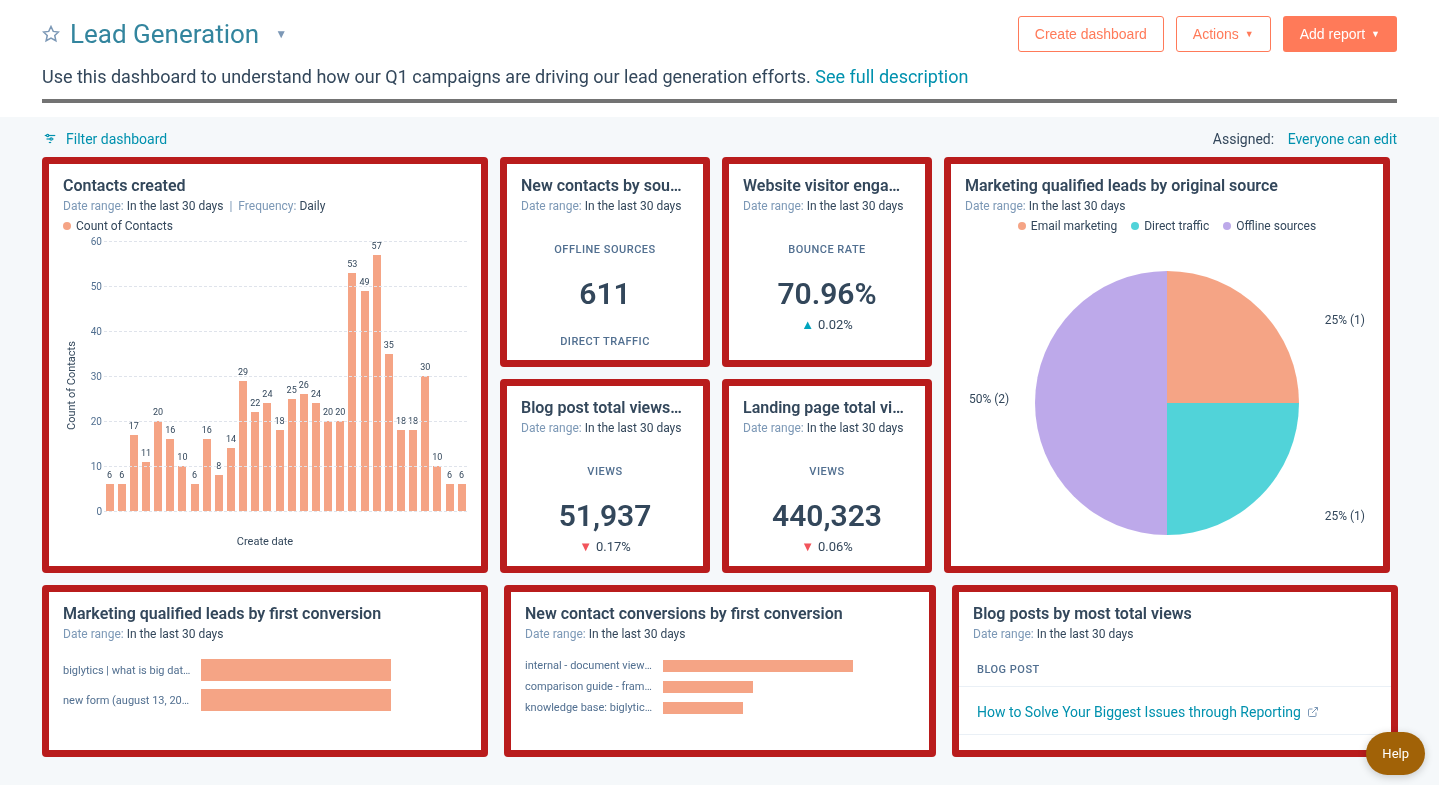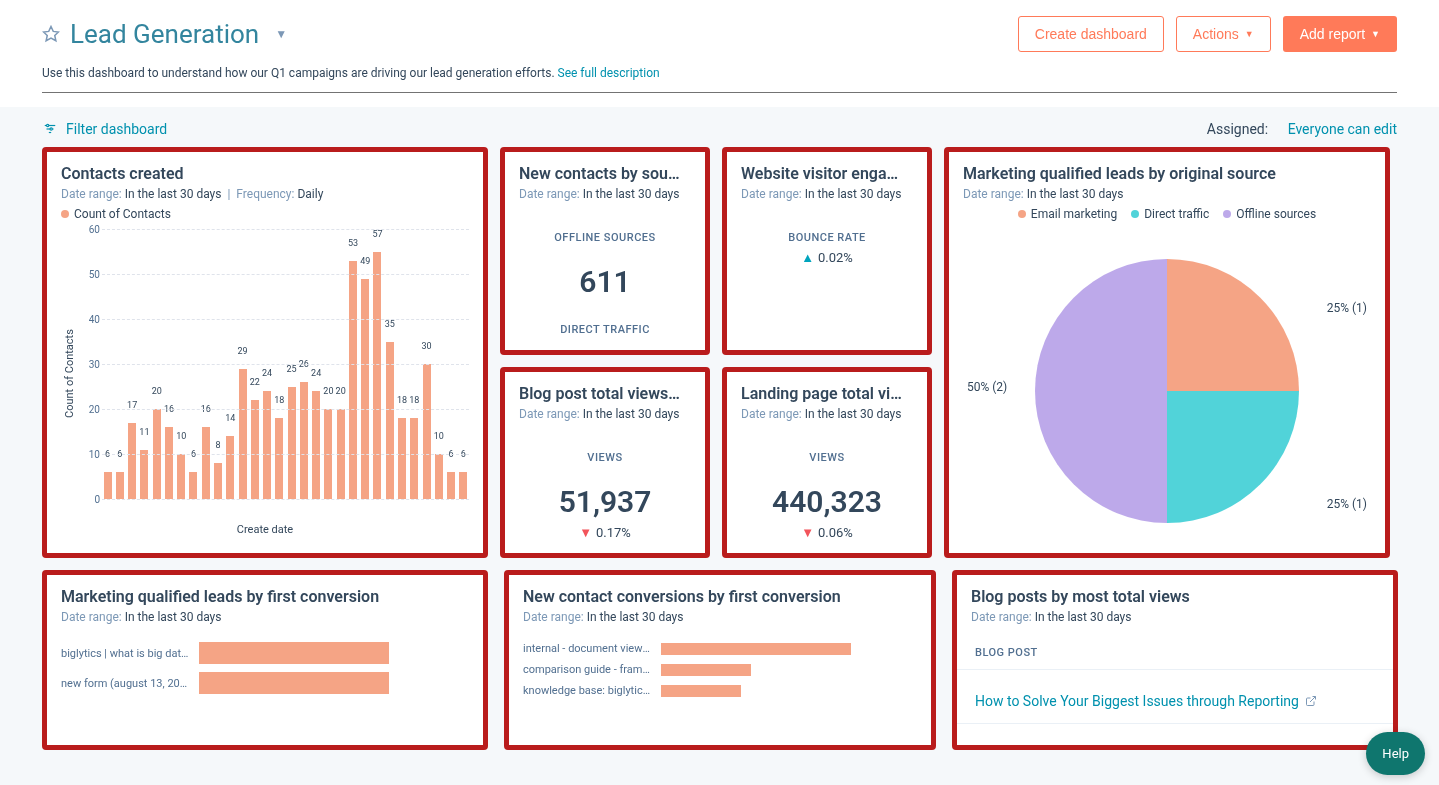--- a/index.html
+++ b/index.html
@@ -8,29 +8,29 @@
   .topbar-row { display: flex; align-items: center; justify-content: space-between; }
   .title-wrap { display: flex; align-items: center; gap: 10px; }
   .star-icon { width: 18px; height: 18px; color: #7c98b6; }
   .dash-title { color: #33859e; font-size: 26px; font-weight: 400; }
   .dropdown-caret { color: #7c98b6; font-size: 12px; margin-left: 6px; }
   .top-actions { display: flex; gap: 12px; }
   .btn { font-size: 14px; padding: 9px 16px; border-radius: 3px; cursor: pointer; border: 1px solid transparent; display: inline-flex; align-items: center; gap: 6px; }
   .btn-outline { color: #ff7a59; border-color: #ff7a59; background: #fff; }
   .btn-primary { background: #ff7a59; color: #fff; }
   .caret { font-size: 9px; }
-  .desc-row { padding: 14px 0 12px 0; border-bottom: 1px solid #737373; font-size: 12px; color: #33475b; }
+  .desc-row { padding: 14px 0 12px 0; border-bottom: 4px solid #737373; font-size: 18px; color: #33475b; }
   .desc-link { color: #0091ae; cursor: pointer; }
   .subbar { background: #f5f8fa; padding: 14px 42px 10px 42px; display: flex; justify-content: space-between; align-items: center; font-size: 14px; }
   .filter { display: flex; align-items: center; gap: 8px; color: #0091ae; cursor: pointer; }
   .filter-icon { width: 16px; height: 14px; color: #0091ae; }
   .assigned { color: #33475b; }
-  .assigned-link { color: #0091ae; cursor: pointer; margin-left: 16px; text-align: right; }
+  .assigned-link { color: #0091ae; cursor: pointer; margin-left: 10px; text-align: right; }
   .grid { display: grid; grid-template-columns: 446px 210px 210px 446px; gap: 12px; padding: 0 42px 12px 42px; }
-  .card { background: #fff; border: 5px solid #b91c1c; border-radius: 4px; padding: 12px 14px; overflow: hidden; }
+  .card { background: #fff; border: 7px solid #b91c1c; border-radius: 4px; padding: 12px 14px; overflow: hidden; }
   .card-title { font-size: 16px; font-weight: 600; color: #33475b; white-space: nowrap; overflow: hidden; text-overflow: ellipsis; }
   .card-sub { font-size: 12px; color: #7c98b6; margin-top: 4px; }
   .card-sub strong { color: #33475b; font-weight: 400; }
   .legend { display: flex; gap: 14px; font-size: 12px; color: #33475b; margin-top: 6px; }
   .legend-item { display: flex; align-items: center; gap: 5px; }
   .dot { width: 8px; height: 8px; border-radius: 50%; display: inline-block; }
   .c-orange { background: #f5a485; }
   .c-teal { background: #51d3d9; }
   .c-purple { background: #bda9ea; }
   .kpi { text-align: center; padding-top: 30px; }
@@ -43,39 +43,39 @@
   
   .barchart-wrap { display: flex; margin-top: 8px; }
   .ylab { writing-mode: vertical-rl; transform: rotate(180deg); font-size: 11px; color: #33475b; text-align: center; padding: 0 2px; }
   .barchart { flex: 1; position: relative; height: 290px; }
   .yaxis { position: absolute; left: 0; top: 0; bottom: 20px; width: 24px; }
   .ytick { position: absolute; right: 2px; font-size: 10px; color: #516f90; transform: translateY(-50%); }
   .ygrid { position: absolute; left: 24px; right: 0; border-top: 1px dashed #dfe3eb; }
   .plot { position: absolute; left: 24px; right: 0; top: 0; bottom: 20px; display: flex; align-items: flex-end; gap: 1px; }
   .bar-col { flex: 1; display: flex; flex-direction: column; align-items: center; justify-content: flex-end; height: 100%; }
   .bar { width: 8px; background: #f5a485; }
-  .bar-lbl { font-size: 9px; color: #33475b; margin-bottom: 13px; }
+  .bar-lbl { font-size: 9px; color: #33475b; margin-bottom: 4px; }
   .xaxis { position: absolute; left: 24px; right: 0; bottom: 0; height: 20px; font-size: 10px; color: #516f90; display: flex; }
   .xtick { flex: 1; text-align: left; }
   .xlabel { text-align: center; font-size: 11px; color: #33475b; margin-top: 4px; }
   
   .pie-wrap { position: relative; height: 300px; display: flex; align-items: center; justify-content: center; margin-top: 20px; }
   .pie { width: 264px; height: 264px; border-radius: 50%; background: conic-gradient(#f5a485 0deg 90deg, #51d3d9 90deg 180deg, #bda9ea 180deg 360deg); }
   .pie-lbl { position: absolute; font-size: 12px; color: #33475b; }
   
   .grid2 { display: grid; grid-template-columns: 446px 432px 446px; gap: 16px; padding: 0 42px 12px 42px; }
   .hbar-wrap { margin-top: 18px; }
   .hbar-row { display: flex; align-items: center; font-size: 11px; color: #33475b; margin-bottom: 8px; gap: 8px; }
   .hbar-lbl { width: 130px; text-align: right; white-space: nowrap; overflow: hidden; text-overflow: ellipsis; color: #516f90; }
   .hbar { height: 12px; background: #f5a485; }
   .table-head { font-size: 11px; letter-spacing: 0.5px; color: #516f90; font-weight: 500; padding: 12px 18px 10px 18px; border-bottom: 1px solid #eaf0f6; margin: 10px -14px 0 -14px; }
-  .table-row { padding: 14px 18px; border-bottom: 1px solid #eaf0f6; margin: 9px -14px; display: flex; align-items: center; gap: 6px; }
+  .table-row { padding: 14px 18px; border-bottom: 1px solid #eaf0f6; margin: 3px -14px; display: flex; align-items: center; gap: 6px; }
   .table-link { color: #0091ae; font-size: 14px; cursor: pointer; }
   .ext-icon { width: 12px; height: 12px; color: #7c98b6; }
-  .help-btn { position: fixed; right: 14px; bottom: 10px; background: #0f766e; color: #fff; border-radius: 24px; padding: 14px 16px; font-size: 13px; box-shadow: 0 2px 8px rgba(0,0,0,0.2); cursor: pointer; }
+  .help-btn { position: fixed; right: 14px; bottom: 10px; background: #a16207; color: #fff; border-radius: 24px; padding: 14px 16px; font-size: 13px; box-shadow: 0 2px 8px rgba(0,0,0,0.2); cursor: pointer; }
 </style>
 </head>
 <body>
 
 <div class="topbar">
   <div class="topbar-row">
     <div class="title-wrap">
       <svg class="star-icon" viewBox="0 0 24 24" fill="none" stroke="currentColor" stroke-width="2">
           <polygon points="12 2 15 8.5 22 9.3 17 14 18.5 21 12 17.5 5.5 21 7 14 2 9.3 9 8.5 12 2"></polygon>
         </svg>
@@ -286,20 +286,21 @@
       <div class="kpi-value">611</div>
       <div class="kpi-sublabel">DIRECT TRAFFIC</div>
     </div>
   </div>
 
   <div class="card">
     <div class="card-title">Website visitor enga…</div>
     <div class="card-sub"><span>Date range:</span> <strong>In the last 30 days</strong></div>
     <div class="kpi">
       <div class="kpi-label">BOUNCE RATE</div>
+      <div class="kpi-value">70.96%</div>
       <div class="kpi-delta">
           <span class="delta-up">▲</span>
           <span>0.02%</span>
         </div>
     </div>
   </div>
 
   <div class="card" style="grid-row: span 2;">
     <div class="card-title">Marketing qualified leads by original source</div>
     <div class="card-sub"><span>Date range:</span> <strong>In the last 30 days</strong></div>

